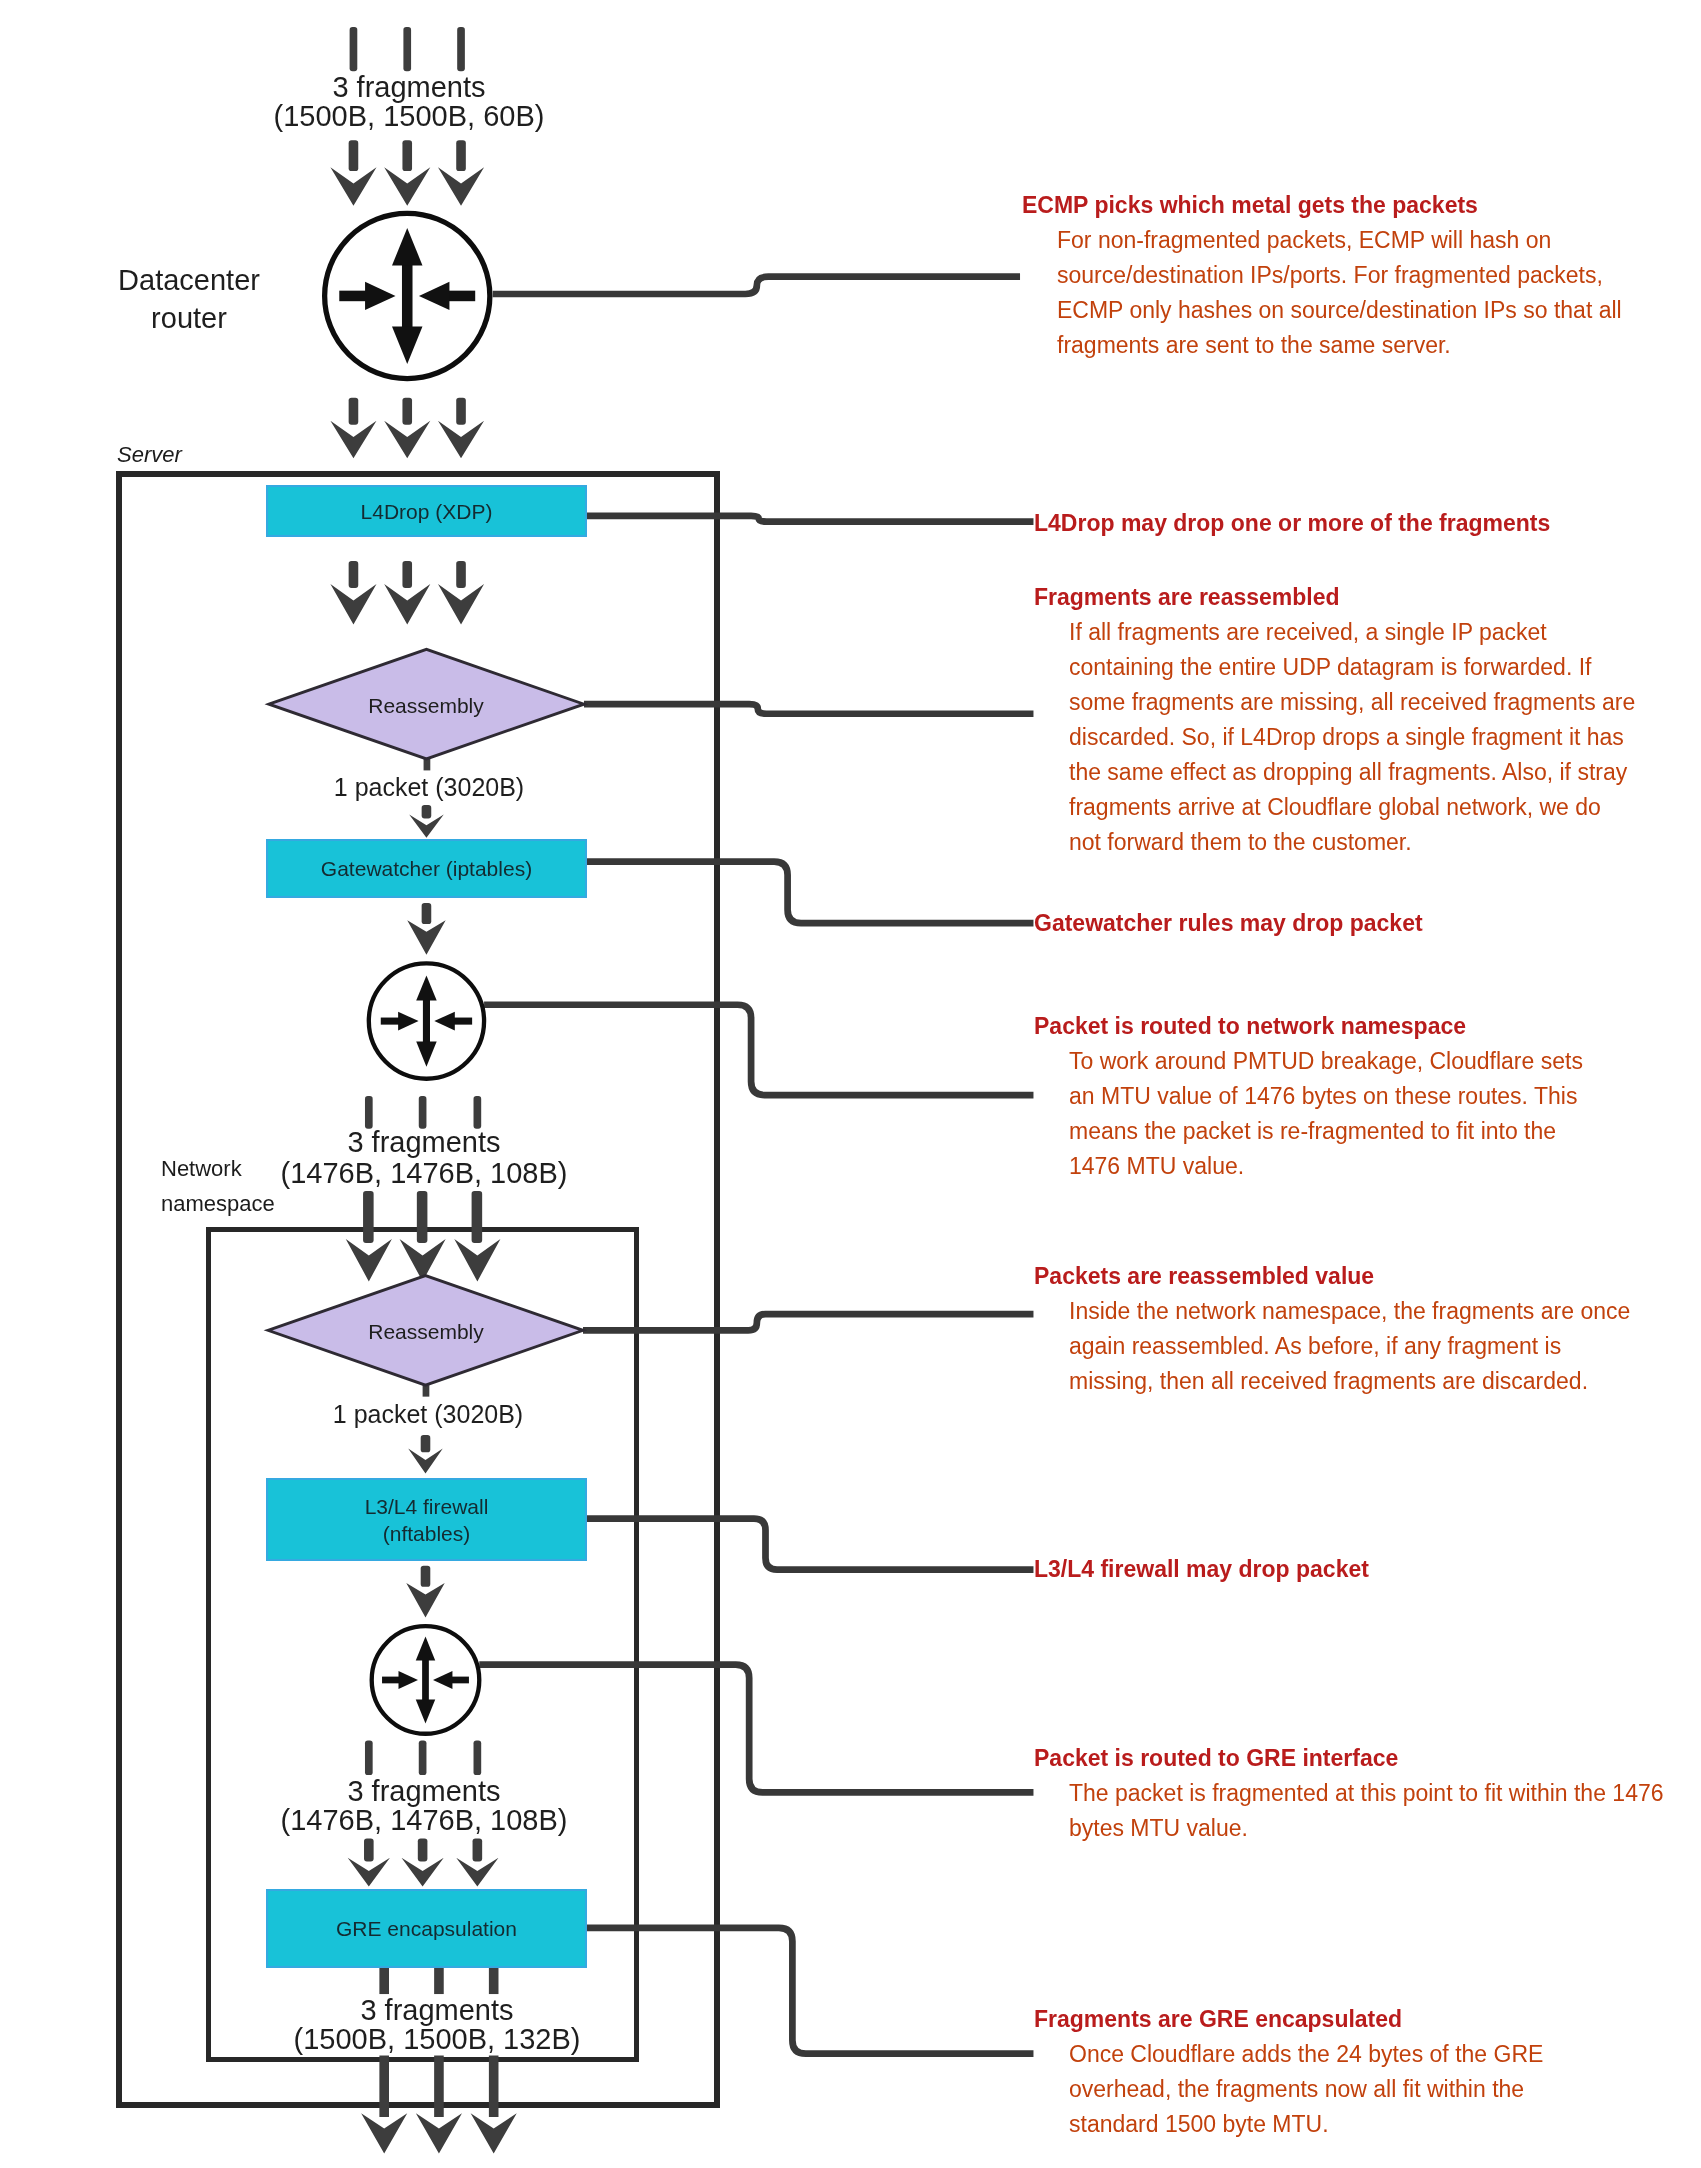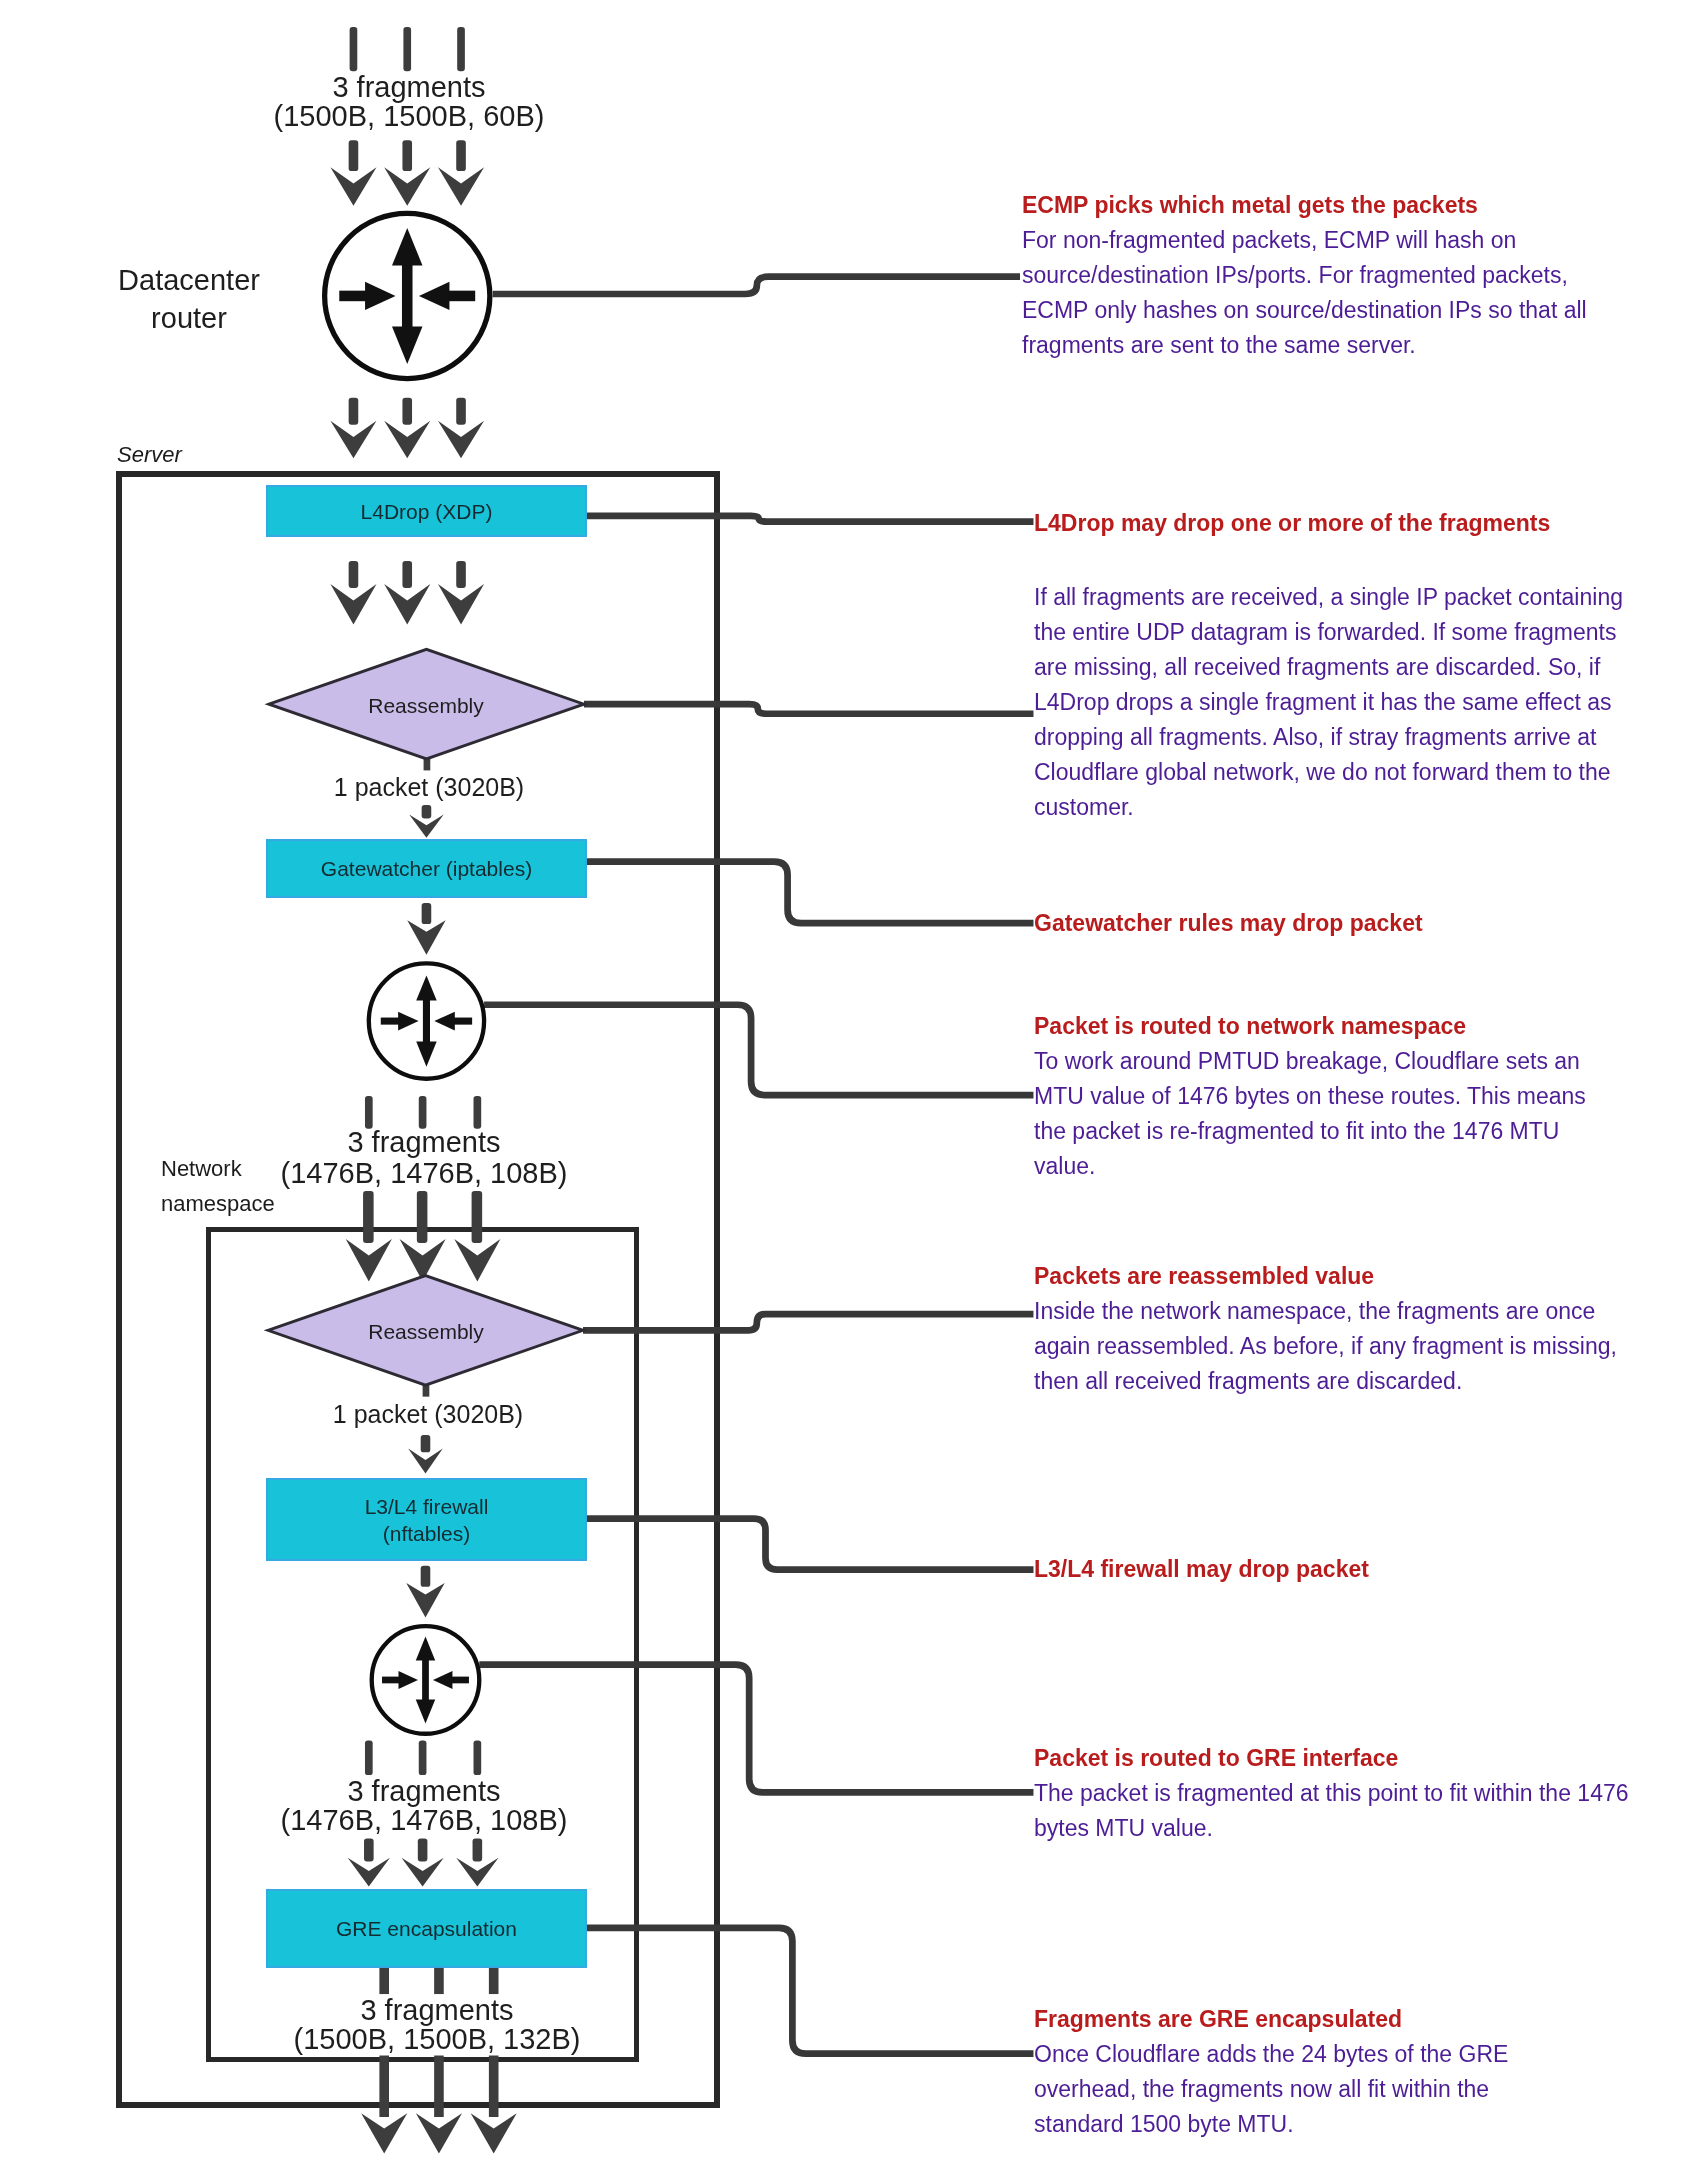--- a/index.html
+++ b/index.html
@@ -31,21 +31,21 @@
   #ns-label{left:161px;top:1151px;width:134px;line-height:35px;}
   #reassembly1-label{left:330px;top:691px;width:192px;font-size:21px;}
   #reassembly2-label{left:330px;top:1317px;width:192px;font-size:21px;}
   #packet2-label{left:255px;top:1399px;width:346px;}
   #low-frag-count{left:251px;top:1777px;width:346px;}
   #low-frag-sizes{left:251px;top:1806px;width:346px;}
   #out-frag-count{left:264px;top:1996px;width:346px;}
   #out-frag-sizes{left:264px;top:2025px;width:346px;}
   .annotation{position:absolute;z-index:3;}
   .ann-title{font-weight:bold;font-size:23px;line-height:35px;color:#b91c1c;}
-  .ann-body{font-size:23px;line-height:35px;color:#4c1d95;}
+  .ann-body{font-size:23px;line-height:35px;color:#c2410c;margin-left:35px;}
   .ann-body:empty{display:none;}
   #ann-0{left:1022px;top:188px;width:615px;}
   #ann-1{left:1034px;top:506px;width:672px;}
   #ann-2{left:1034px;top:580px;width:605px;}
   #ann-3{left:1034px;top:906px;width:672px;}
   #ann-4{left:1034px;top:1009px;width:576px;}
   #ann-5{left:1034px;top:1259px;width:615px;}
   #ann-6{left:1034px;top:1552px;width:672px;}
   #ann-7{left:1034px;top:1741px;width:634px;}
   #ann-8{left:1034px;top:2002px;width:538px;}
@@ -222,20 +222,21 @@
 
   <div class="annotation" id="ann-0">
     <div class="ann-title">ECMP picks which metal gets the packets</div>
     <div class="ann-body">For non-fragmented packets, ECMP will hash on source/destination IPs/ports. For fragmented packets, ECMP only hashes on source/destination IPs so that all fragments are sent to the same server.</div>
   </div>
   <div class="annotation" id="ann-1">
     <div class="ann-title">L4Drop may drop one or more of the fragments</div>
 
   </div>
   <div class="annotation" id="ann-2">
+    <div class="ann-title">Fragments are reassembled</div>
     <div class="ann-body">If all fragments are received, a single IP packet containing the entire UDP datagram is forwarded. If some fragments are missing, all received fragments are discarded. So, if L4Drop drops a single fragment it has the same effect as dropping all fragments. Also, if stray fragments arrive at Cloudflare global network, we do not forward them to the customer.</div>
   </div>
   <div class="annotation" id="ann-3">
     <div class="ann-title">Gatewatcher rules may drop packet</div>
 
   </div>
   <div class="annotation" id="ann-4">
     <div class="ann-title">Packet is routed to network namespace</div>
     <div class="ann-body">To work around PMTUD breakage, Cloudflare sets an MTU value of 1476 bytes on these routes. This means the packet is re-fragmented to fit into the 1476 MTU value.</div>
   </div>

